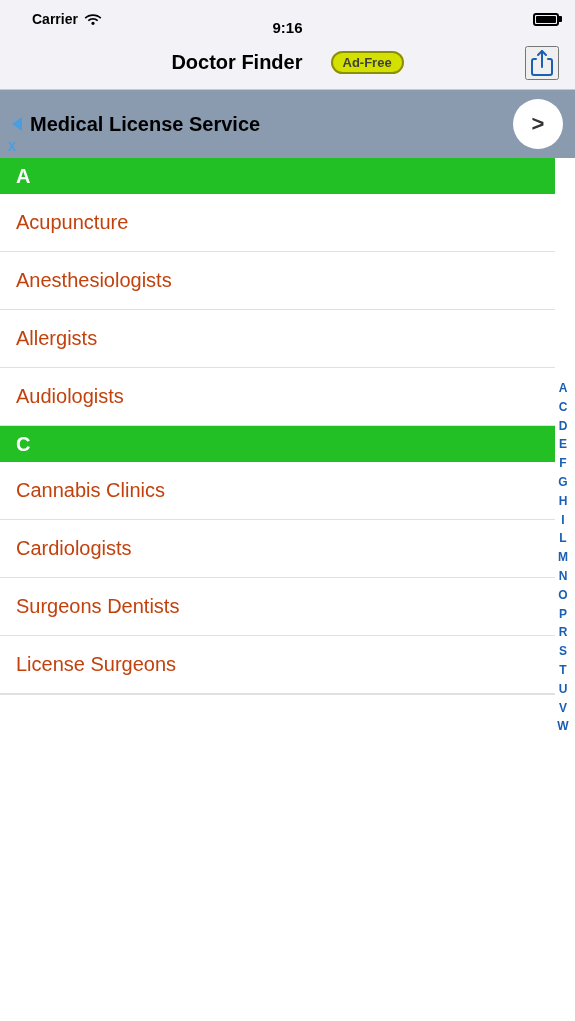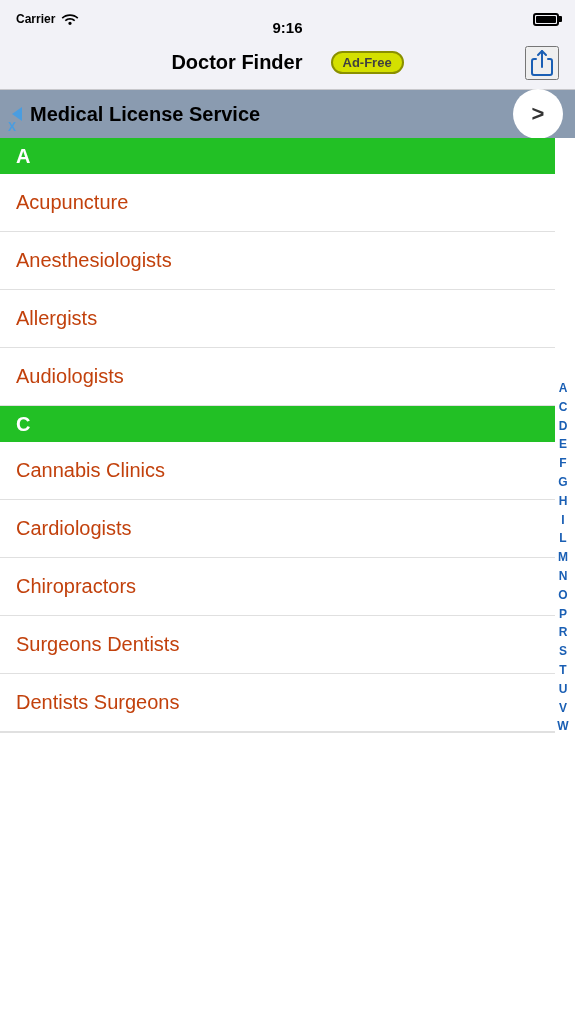--- a/index.html
+++ b/index.html
@@ -16,25 +16,26 @@
     
     .status-bar {
       background: #f2f2f7;
       display: flex;
       justify-content: space-between;
       align-items: center;
       padding: 6px 16px 4px 16px;
       height: 36px;
     }
     .status-bar-left {
-      font-size: 12px;
+      font-size: 14px;
       font-weight: 600;
       display: flex;
       align-items: center;
       gap: 6px;
+      margin-left: 16px;
     }
     .wifi-icon {
       font-size: 13px;
     }
     .status-bar-center {
       font-size: 15px;
       font-weight: 600;
       position: absolute;
       left: 50%;
       transform: translateX(-50%);
@@ -118,21 +119,21 @@
       height: 28px;
     }
 
     
     .ad-banner {
       background: #8a9bb0;
       display: flex;
       align-items: center;
       justify-content: space-between;
       padding: 0 12px;
-      height: 48px;
+      height: 68px;
       position: relative;
     }
     .ad-banner-left {
       display: flex;
       align-items: center;
       gap: 8px;
     }
     .ad-triangle {
       width: 0;
       height: 0;
@@ -303,27 +304,24 @@
     <span class="section-header-label">C</span>
   </div>
 
   <div class="list-item">
     <span class="list-item-label">Cannabis Clinics</span>
   </div>
   <div class="list-item">
     <span class="list-item-label">Cardiologists</span>
   </div>
   <div class="list-item">
-    <span class="list-item-label">Chiropractors</span>
-  </div>
-  <div class="list-item">
     <span class="list-item-label">Surgeons Dentists</span>
   </div>
   <div class="list-item">
-    <span class="list-item-label">Dentists Surgeons</span>
+    <span class="list-item-label">License Surgeons</span>
   </div>
 
   <div style="height:1px;background:#e0e0e0;margin:0;"></div>
 
 </div>
 
 <div class="alpha-index">
   <span class="alpha-letter">A</span>
   <span class="alpha-letter">C</span>
   <span class="alpha-letter">D</span>

